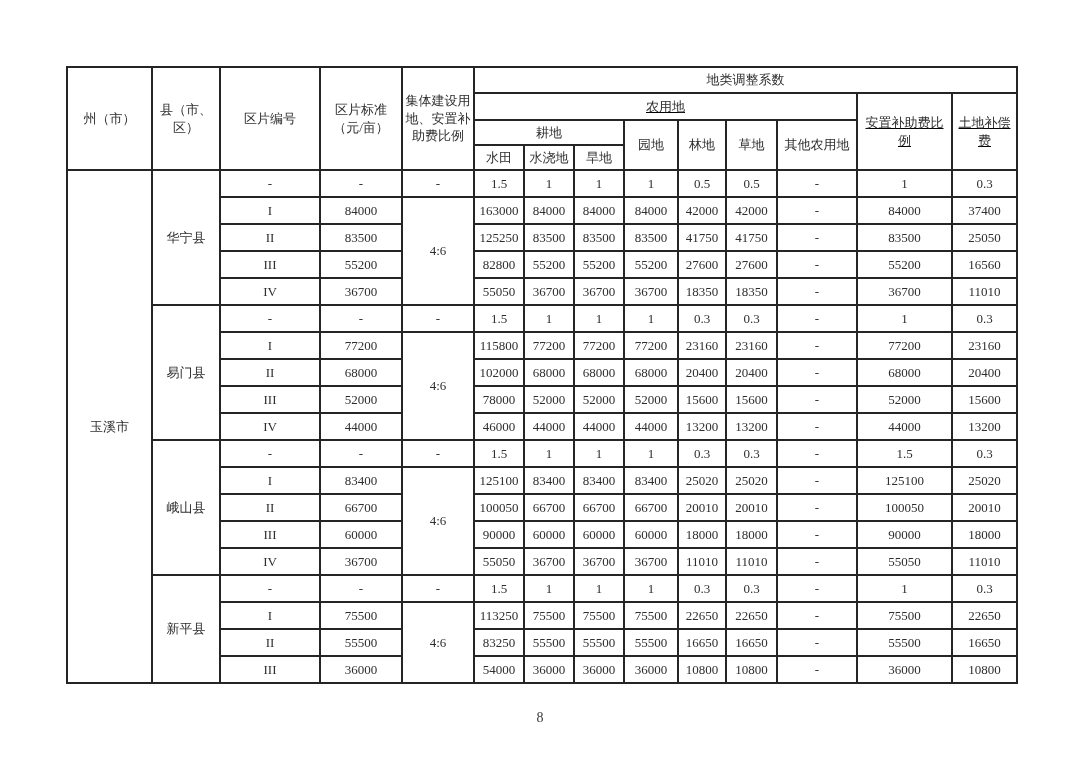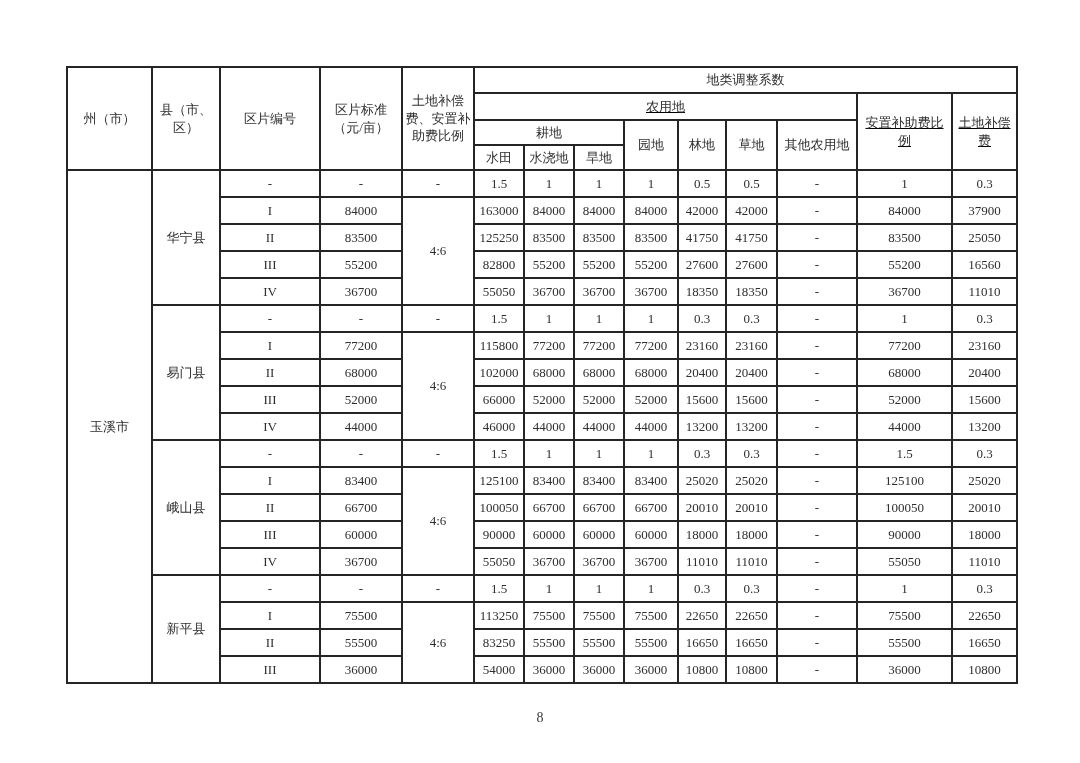--- a/index.html
+++ b/index.html
@@ -70,21 +70,21 @@
       <col style="width:80px">
       <col style="width:95px">
       <col style="width:65px">
     </colgroup>
     <thead>
       <tr class="h1">
         <th rowspan="4">州（市）</th>
         <th rowspan="4">县（市、区）</th>
         <th rowspan="4">区片编号</th>
         <th rowspan="4">区片标准（元/亩）</th>
-        <th rowspan="4">土地补偿费、安置补助费比例</th>
+        <th rowspan="4">集体建设用地、安置补助费比例</th>
         <th colspan="9">地类调整系数</th>
       </tr>
       <tr class="h2">
         <th colspan="7">农用地</th>
         <th rowspan="3">安置补助费比例</th>
         <th rowspan="3">土地补偿费</th>
       </tr>
       <tr class="h3">
         <th colspan="3">耕地</th>
         <th rowspan="2">园地</th>
@@ -120,21 +120,21 @@
           <td>84000</td>
           <td rowspan="4">4:6</td>
           <td>163000</td>
           <td>84000</td>
           <td>84000</td>
           <td>84000</td>
           <td>42000</td>
           <td>42000</td>
           <td>-</td>
           <td>84000</td>
-          <td>37900</td>
+          <td>37400</td>
         </tr>
         <tr>
           <td>II</td>
           <td>83500</td>
           <td>125250</td>
           <td>83500</td>
           <td>83500</td>
           <td>83500</td>
           <td>41750</td>
           <td>41750</td>
@@ -206,21 +206,21 @@
           <td>68000</td>
           <td>20400</td>
           <td>20400</td>
           <td>-</td>
           <td>68000</td>
           <td>20400</td>
         </tr>
         <tr>
           <td>III</td>
           <td>52000</td>
-          <td>66000</td>
+          <td>78000</td>
           <td>52000</td>
           <td>52000</td>
           <td>52000</td>
           <td>15600</td>
           <td>15600</td>
           <td>-</td>
           <td>52000</td>
           <td>15600</td>
         </tr>
         <tr>

